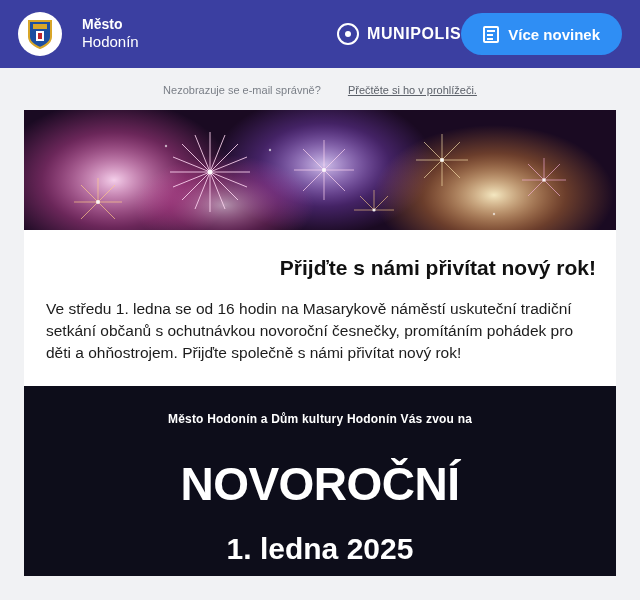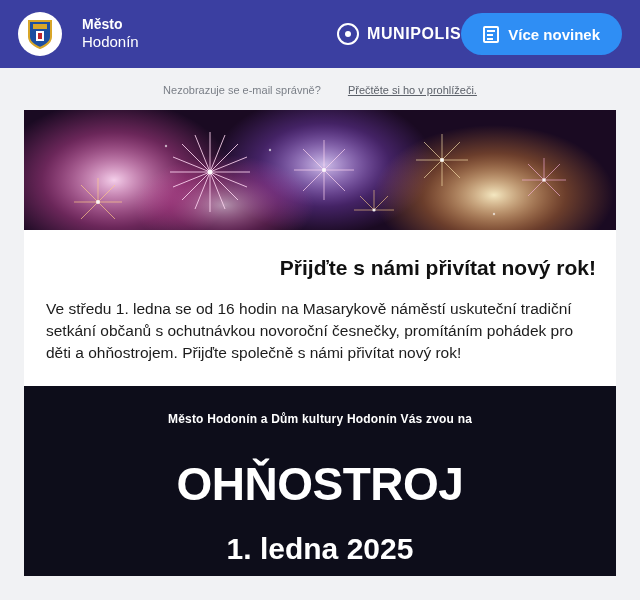--- a/index.html
+++ b/index.html
@@ -339,17 +339,17 @@
       </g>
     </svg>
   </div>
 
   <div class="headline">Přijďte s námi přivítat nový rok!</div>
 
   <div class="body-text">Ve středu 1. ledna se od 16 hodin na Masarykově náměstí uskuteční tradiční setkání občanů s ochutnávkou novoroční česnečky, promítáním pohádek pro děti a ohňostrojem. Přijďte společně s námi přivítat nový rok!</div>
 
   <div class="poster">
     <div class="poster-kicker">Město Hodonín a Dům kultury Hodonín Vás zvou na</div>
-    <div class="poster-title">OHŇOSTROJ</div>
+    <div class="poster-title">NOVOROČNÍ</div>
     <div class="poster-date">1. ledna 2025</div>
   </div>
 
 </div>
 
 </body></html>

